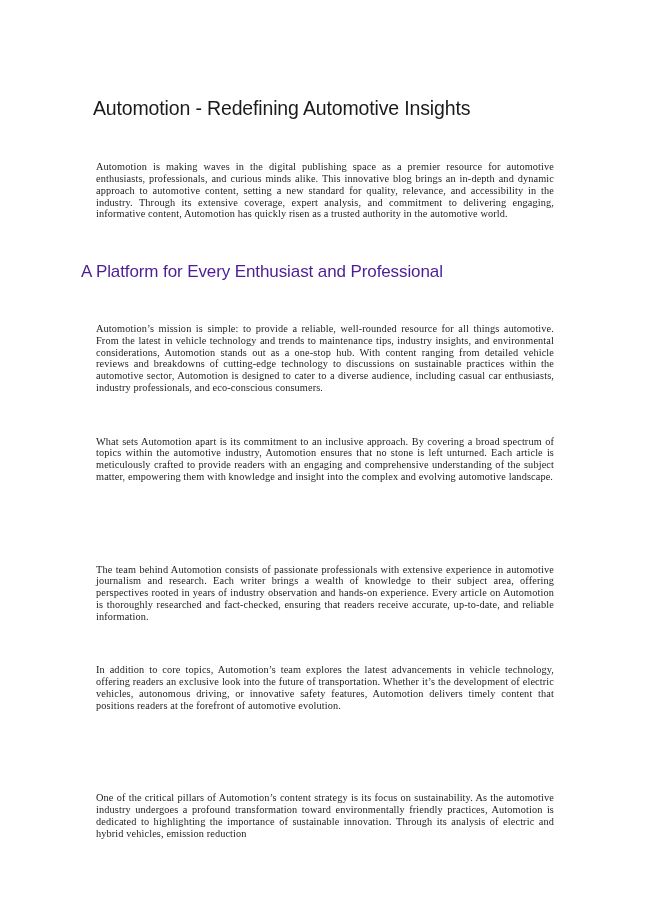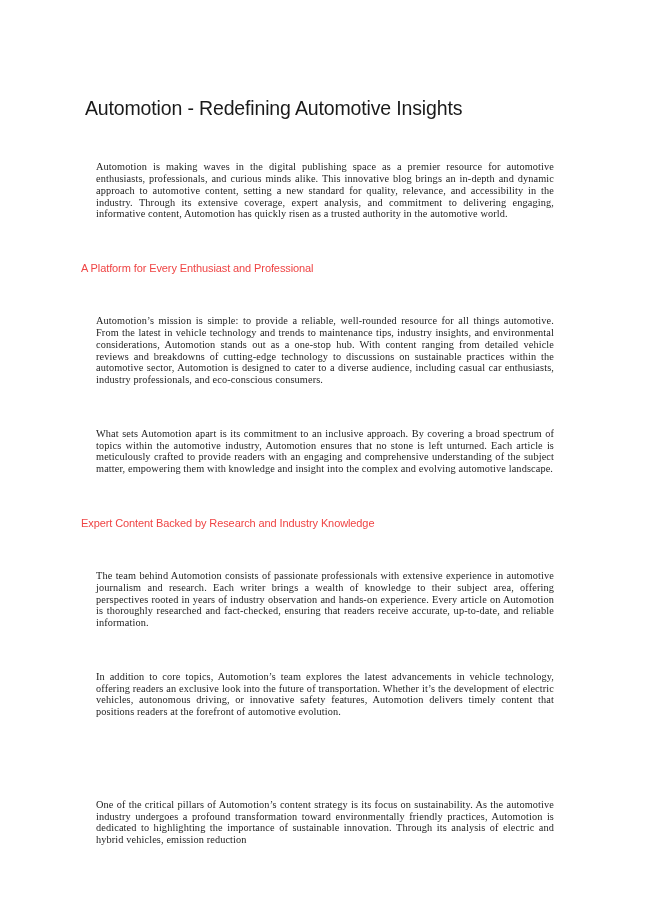--- a/index.html
+++ b/index.html
@@ -30,30 +30,30 @@
     top: 96px;
     width: 488px;
   }
 
   .doc-title {
     font-family: "Liberation Sans", sans-serif;
     font-size: 19.5px;
     font-weight: 400;
     line-height: 1.25;
     color: #1a1a1a;
-    margin: 0 0 0 4px;
+    margin: 0 0 0 12px;
     letter-spacing: -0.15px;
   }
 
   .section-heading {
     font-family: "Liberation Sans", sans-serif;
-    font-size: 11px;
+    font-size: 17px;
     font-weight: 400;
     line-height: 1.3;
-    color: #ef4444;
+    color: #4c1d95;
     margin: 0;
     letter-spacing: -0.1px;
   }
 
   .para {
     font-family: "Liberation Serif", serif;
     font-size: 10.3px;
     line-height: 11.75px;
     color: #1c1c1c;
     margin: 15px;
@@ -92,21 +92,20 @@
     <div class="sp-heading-para"></div>
 
     <p class="para">Automotion’s mission is simple: to provide a reliable, well-rounded resource for all things automotive. From the latest in vehicle technology and trends to maintenance tips, industry insights, and environmental considerations, Automotion stands out as a one-stop hub. With content ranging from detailed vehicle reviews and breakdowns of cutting-edge technology to discussions on sustainable practices within the automotive sector, Automotion is designed to cater to a diverse audience, including casual car enthusiasts, industry professionals, and eco-conscious consumers.</p>
 
     <div class="sp-para-para"></div>
 
     <p class="para">What sets Automotion apart is its commitment to an inclusive approach. By covering a broad spectrum of topics within the automotive industry, Automotion ensures that no stone is left unturned. Each article is meticulously crafted to provide readers with an engaging and comprehensive understanding of the subject matter, empowering them with knowledge and insight into the complex and evolving automotive landscape.</p>
 
     <div class="sp-para-heading"></div>
 
-    <h2 class="section-heading">Expert Content Backed by Research and Industry Knowledge</h2>
 
     <div class="sp-heading-para"></div>
 
     <p class="para">The team behind Automotion consists of passionate professionals with extensive experience in automotive journalism and research. Each writer brings a wealth of knowledge to their subject area, offering perspectives rooted in years of industry observation and hands-on experience. Every article on Automotion is thoroughly researched and fact-checked, ensuring that readers receive accurate, up-to-date, and reliable information.</p>
 
     <div class="sp-para-para"></div>
 
     <p class="para">In addition to core topics, Automotion’s team explores the latest advancements in vehicle technology, offering readers an exclusive look into the future of transportation. Whether it’s the development of electric vehicles, autonomous driving, or innovative safety features, Automotion delivers timely content that positions readers at the forefront of automotive evolution.</p>
 
     <div class="sp-para-heading"></div>

